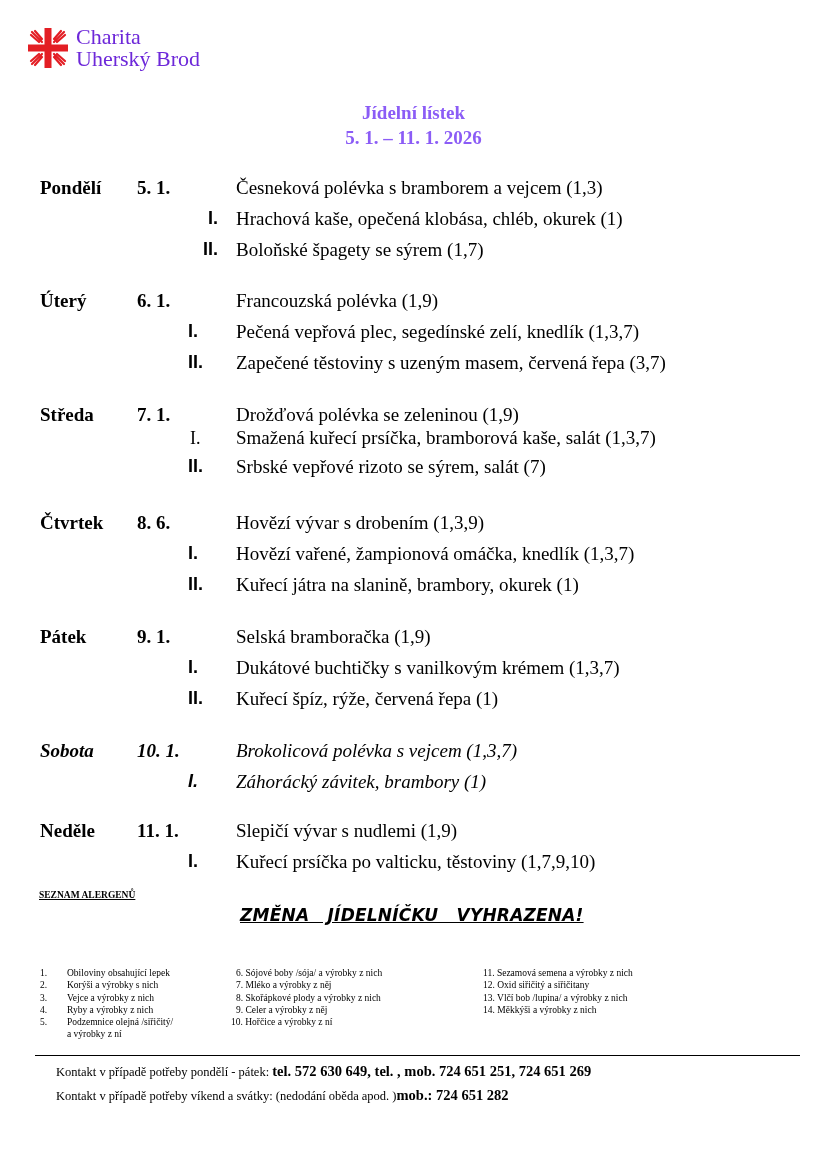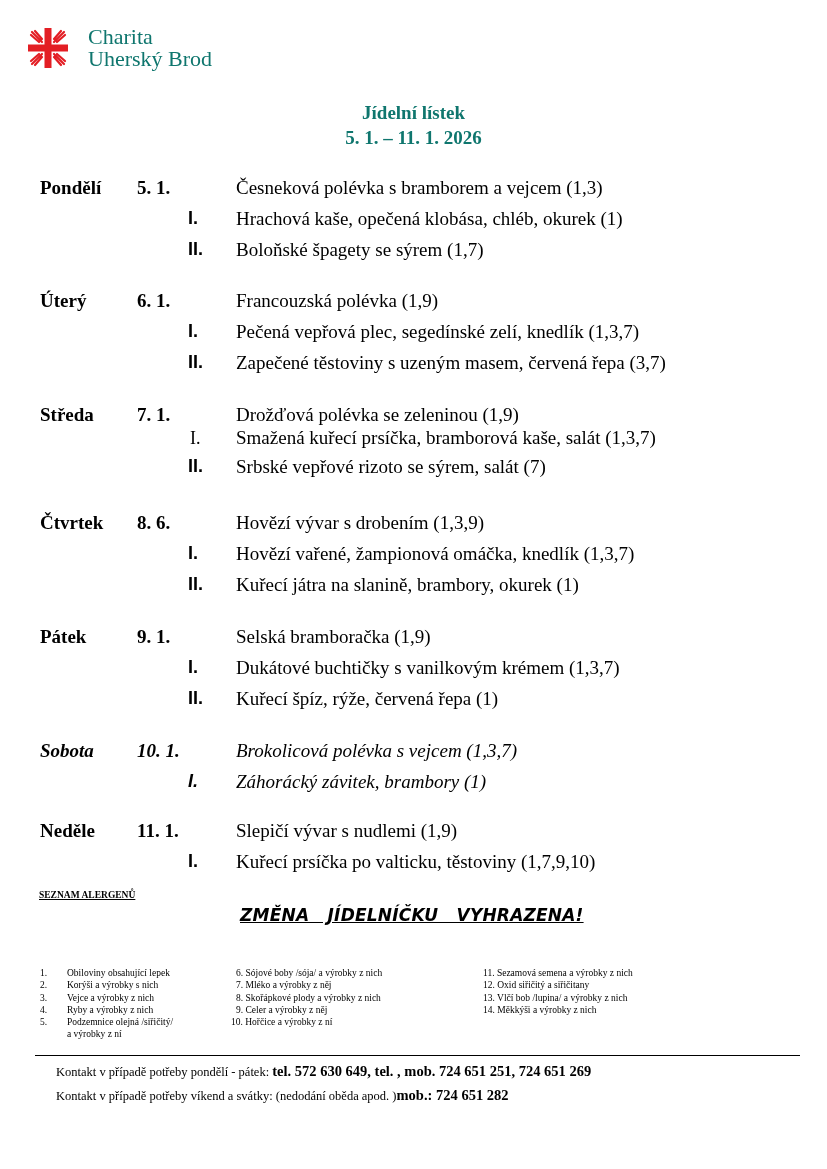--- a/index.html
+++ b/index.html
@@ -1,20 +1,20 @@
 <!DOCTYPE html>
 <html><head>
 <meta charset="utf-8">
 <style>
   html, body { margin:0; padding:0; background:#ffffff; }
   body { width:827px; height:1169px; position:relative; overflow:hidden; font-family:"Liberation Serif", serif; color:#000; }
   .logo { position:absolute; left:26px; top:24px; height:48px; display:flex; align-items:center; }
   .logo svg { width:44px; height:44px; }
-  .logo-text { margin-left:18px; font-family:"Liberation Serif", serif; font-size:22px; line-height:22px; color:#0f766e; }
-  .title { position:absolute; left:0; width:827px; top:100px; text-align:center; color:#0f766e; font-weight:bold; font-size:19px; line-height:25px; }
+  .logo-text { margin-left:6px; font-family:"Liberation Serif", serif; font-size:22px; line-height:22px; color:#6d28d9; }
+  .title { position:absolute; left:0; width:827px; top:100px; text-align:center; color:#8b5cf6; font-weight:bold; font-size:19px; line-height:25px; }
   .day { position:absolute; left:40px; width:760px; }
   .row { position:relative; height:31px; font-size:19px; line-height:31px; }
   .dname { position:absolute; left:0; font-weight:bold; }
   .ddate { position:absolute; left:97px; font-weight:bold; }
   .roman { position:absolute; left:148px; width:30px; font-family:"Liberation Sans", sans-serif; font-weight:bold; font-size:18px; }
   .roman.plain { font-family:"Liberation Serif", serif; font-weight:normal; font-size:18px; left:150px; }
   .meal { position:absolute; left:196px; white-space:nowrap; }
   .notice { position:absolute; left:240px; top:905px; font-family:"DejaVu Sans", sans-serif; font-style:italic; font-weight:bold; font-size:17px; text-decoration:underline; letter-spacing:0.2px; }
   .alg-head { position:absolute; left:39px; top:890px; font-size:9.5px; font-weight:bold; text-decoration:underline; }
   .alg-col { position:absolute; top:967px; font-size:9.5px; line-height:12.3px; }
@@ -44,21 +44,21 @@
     <div>Charita</div>
     <div>Uherský Brod</div>
   </div>
 </div>
 
 <div class="title">
   <div>Jídelní lístek</div>
   <div>5. 1. – 11. 1. 2026</div>
 </div>
 
-<div class="day" style="top:172px;">
+<div class="day" style="top:172px;text-align:right;">
   <div class="row">
     <span class="dname">Pondělí</span>
     <span class="ddate">5. 1.</span>
     <span class="meal">Česneková polévka s bramborem a vejcem (1,3)</span>
   </div>
   <div class="row">
     <span class="roman">I.</span>
     <span class="meal">Hrachová kaše, opečená klobása, chléb, okurek (1)</span>
   </div>
   <div class="row">

